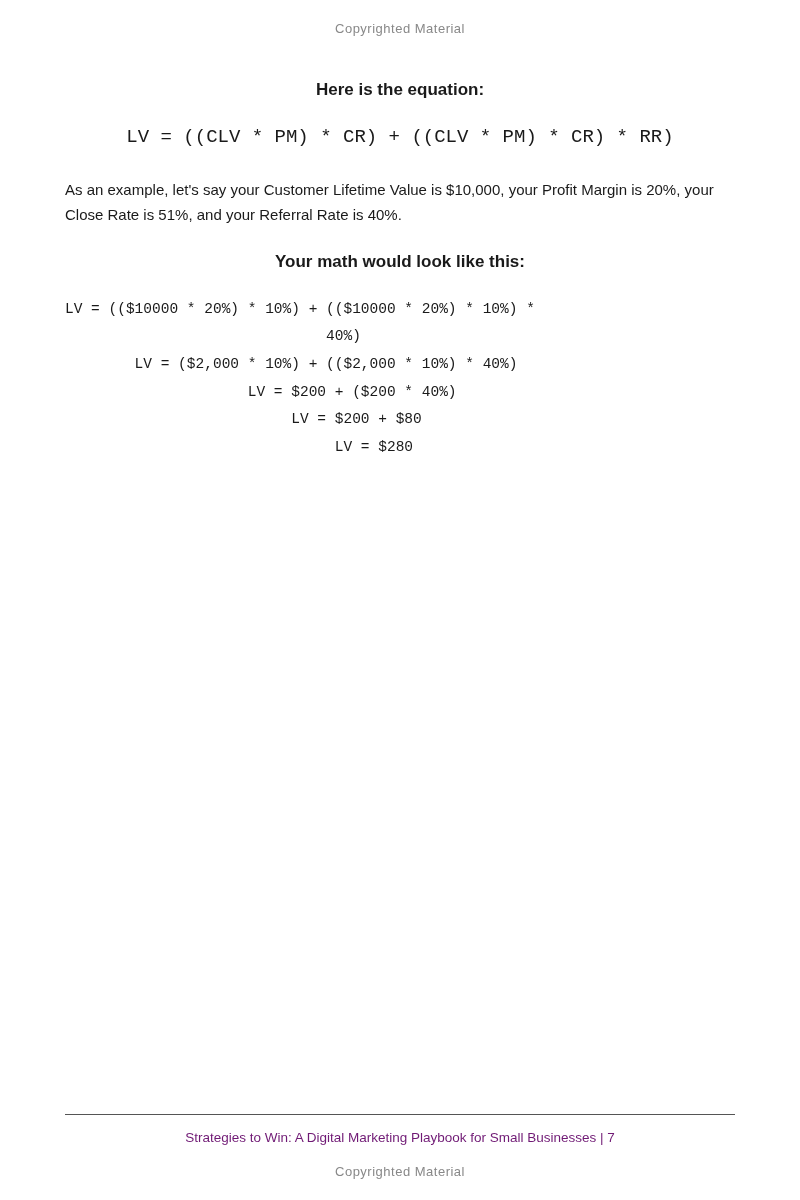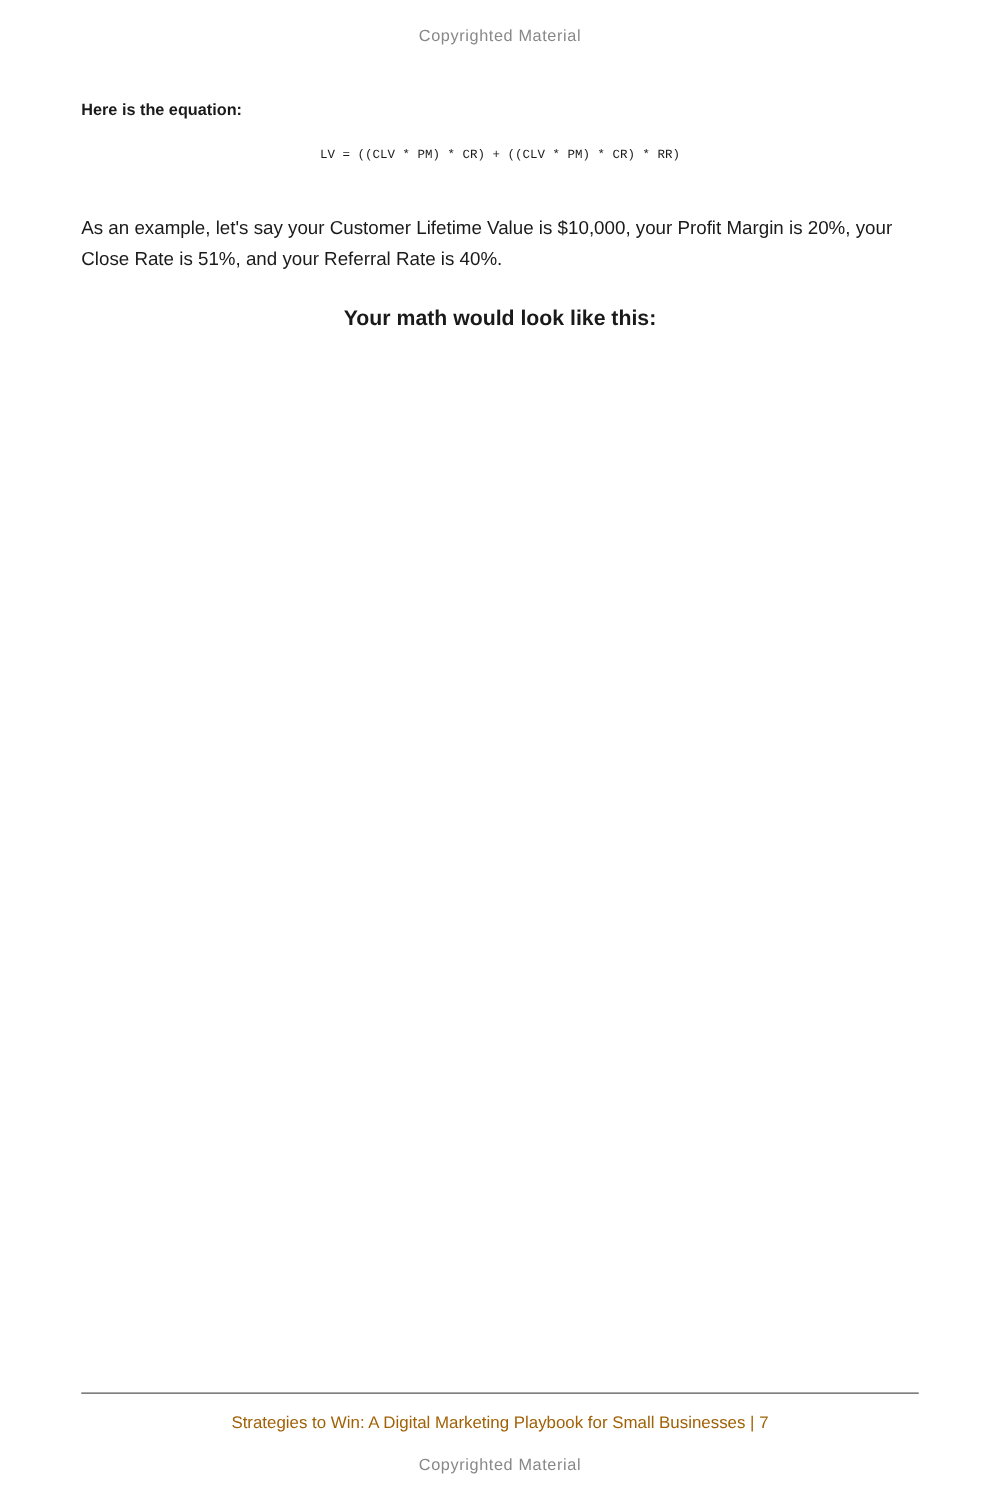--- a/index.html
+++ b/index.html
@@ -44,33 +44,34 @@
 
     .page-content {
       position: absolute;
       top: 80px;
       left: 65px;
       right: 65px;
       bottom: 120px;
     }
 
     .section-heading {
-      font-size: 13px;
+      text-align: center;
+      font-size: 17px;
       font-weight: bold;
       font-family: Arial, sans-serif;
       margin-bottom: 22px;
       color: #1a1a1a;
     }
 
     .equation-block {
       font-family: 'Courier New', Courier, monospace;
-      font-size: 10px;
+      font-size: 19px;
       color: #1a1a1a;
       text-align: center;
-      margin-bottom: 38px;
+      margin-bottom: 26px;
       line-height: 1.6;
     }
 
     .body-text {
       font-family: Arial, sans-serif;
       font-size: 15px;
       line-height: 1.65;
       color: #1a1a1a;
       margin-bottom: 24px;
     }
@@ -103,38 +104,44 @@
     }
 
     .footer-text {
       position: absolute;
       bottom: 55px;
       left: 0;
       right: 0;
       text-align: center;
       font-family: Arial, sans-serif;
       font-size: 13.5px;
-      color: #a16207;
+      color: #701a75;
     }
   </style>
 </head>
 <body>
 
 <div class="watermark-top">Copyrighted Material</div>
 
 <div class="page-content">
 
   <p class="section-heading">Here is the equation:</p>
 
   <div class="equation-block">LV = ((CLV * PM) * CR) + ((CLV * PM) * CR) * RR)</div>
 
   <p class="body-text">As an example, let's say your Customer Lifetime Value is $10,000, your Profit Margin is 20%, your Close Rate is 51%, and your Referral Rate is 40%.</p>
 
   <p class="math-example-heading">Your math would look like this:</p>
 
+  <div class="math-block"><span>LV = (($10000 * 20%) * 10%) + (($10000 * 20%) * 10%) *</span>
+<span>                              40%)</span>
+<span>        LV = ($2,000 * 10%) + (($2,000 * 10%) * 40%)</span>
+<span>                     LV = $200 + ($200 * 40%)</span>
+<span>                          LV = $200 + $80</span>
+<span>                               LV = $280</span></div>
 
 
 </div>
 
 <div class="footer-rule"></div>
 
 <div class="footer-text">Strategies to Win: A Digital Marketing Playbook for Small Businesses | 7</div>
 
 <div class="watermark-bottom">Copyrighted Material</div>
 

